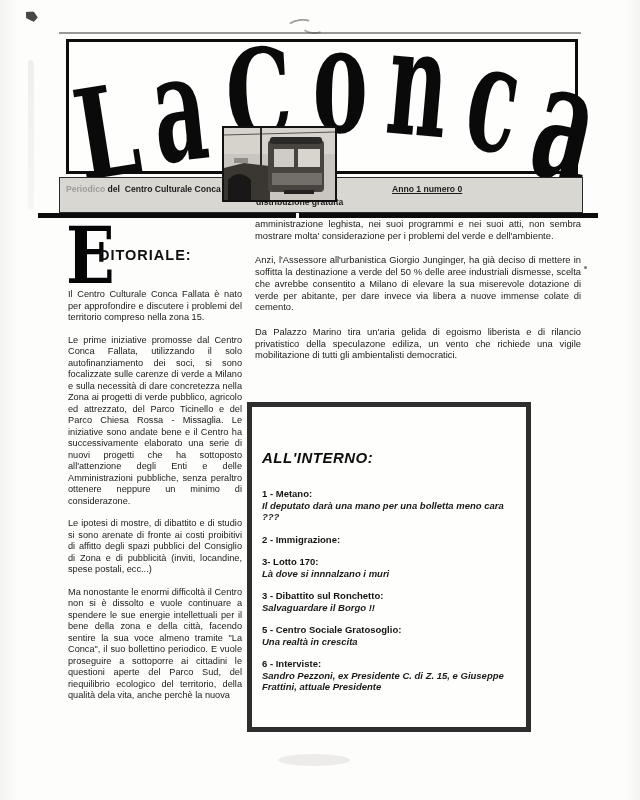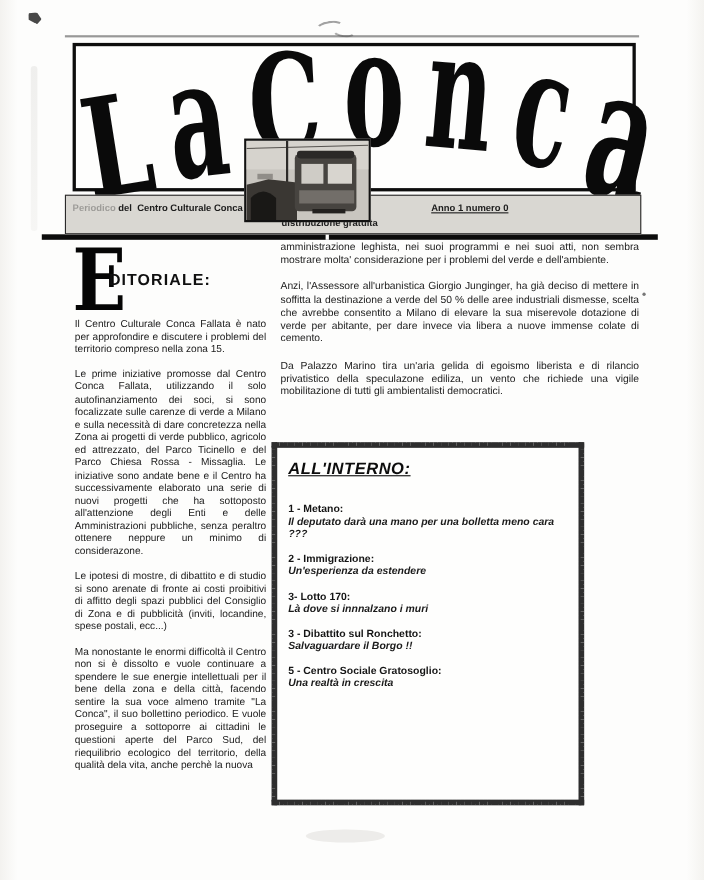--- a/index.html
+++ b/index.html
@@ -55,22 +55,22 @@
   .zz-b{left:0;right:0;bottom:0;height:5px;
         background:linear-gradient(45deg,transparent 2.6px,#2e2e2e 0),linear-gradient(-45deg,transparent 2.6px,#2e2e2e 0);
         background-size:7px 5px;background-repeat:repeat-x,repeat-x;}
   .zz-l{top:0;bottom:0;left:0;width:5px;
         background:linear-gradient(45deg,transparent 2.6px,#2e2e2e 0),linear-gradient(135deg,transparent 2.6px,#2e2e2e 0);
         background-size:5px 7px;background-repeat:repeat-y,repeat-y;}
   .zz-r{top:0;bottom:0;right:0;width:5px;
         background:linear-gradient(225deg,transparent 2.6px,#2e2e2e 0),linear-gradient(315deg,transparent 2.6px,#2e2e2e 0);
         background-size:5px 7px;background-repeat:repeat-y,repeat-y;}
   .toc-inner{position:absolute;left:15px;top:16px;right:12px;}
-  .toc-title{display:inline-block;font-size:15px;font-weight:bold;font-style:italic;text-decoration:underline;
-             letter-spacing:.5px;color:#0d0d0d;margin-bottom:22px;}
+  .toc-title{display:inline-block;font-size:15px;font-weight:bold;font-style:italic;
+             letter-spacing:.5px;color:#0d0d0d;margin-bottom:22px;margin-top:31px;}
   .toc-item{margin-bottom:11px;}
   .toc-h{font-size:9.5px;font-weight:bold;line-height:11.5px;color:#141414;}
   .toc-s{font-size:9.5px;font-weight:bold;font-style:italic;line-height:11.5px;color:#1a1a1a;}
 
   
   .art-mark{position:absolute;left:25px;top:11px;width:13px;height:10px;background:#2f2f2f;opacity:.88;
             transform:rotate(18deg);clip-path:polygon(0 30%,55% 0,100% 45%,80% 100%,15% 85%);}
   .art-squiggle{position:absolute;left:287px;top:17px;width:36px;height:12px;opacity:.7;}
   .art-squiggle::before{content:"";position:absolute;left:0;top:2px;width:22px;height:9px;
             border:2px solid #7c7c7c;border-color:#7c7c7c transparent transparent transparent;border-radius:50%;transform:rotate(-8deg);}
@@ -153,31 +153,34 @@
     <div class="zz zz-r"></div>
     <div class="toc-inner">
       <div class="toc-title">ALL'INTERNO:</div>
       <div id="toc-items">
           <div class="toc-item">
             <div class="toc-h">1 - Metano:</div>
             <div class="toc-s">Il deputato darà una mano per una bolletta meno cara ???</div>
           </div>
           <div class="toc-item">
             <div class="toc-h">2 - Immigrazione:</div>
-            <div class="toc-s">Un'esperienza da estendere</div>
           </div>
           <div class="toc-item">
             <div class="toc-h">3-  Lotto 170:</div>
             <div class="toc-s">Là dove si innnalzano i muri</div>
           </div>
           <div class="toc-item">
             <div class="toc-h">3 - Dibattito sul Ronchetto:</div>
             <div class="toc-s">Salvaguardare il Borgo !!</div>
           </div>
           <div class="toc-item">
             <div class="toc-h">5 - Centro Sociale Gratosoglio:</div>
             <div class="toc-s">Una realtà in crescita</div>
           </div>
+          <div class="toc-item">
+            <div class="toc-h">6 - Interviste:</div>
+            <div class="toc-s">Sandro Pezzoni, ex Presidente C. di Z. 15, e Giuseppe Frattini, attuale Presidente</div>
+          </div>
         </div>
     </div>
   </div>
 
 </div>
 
 </body></html>

